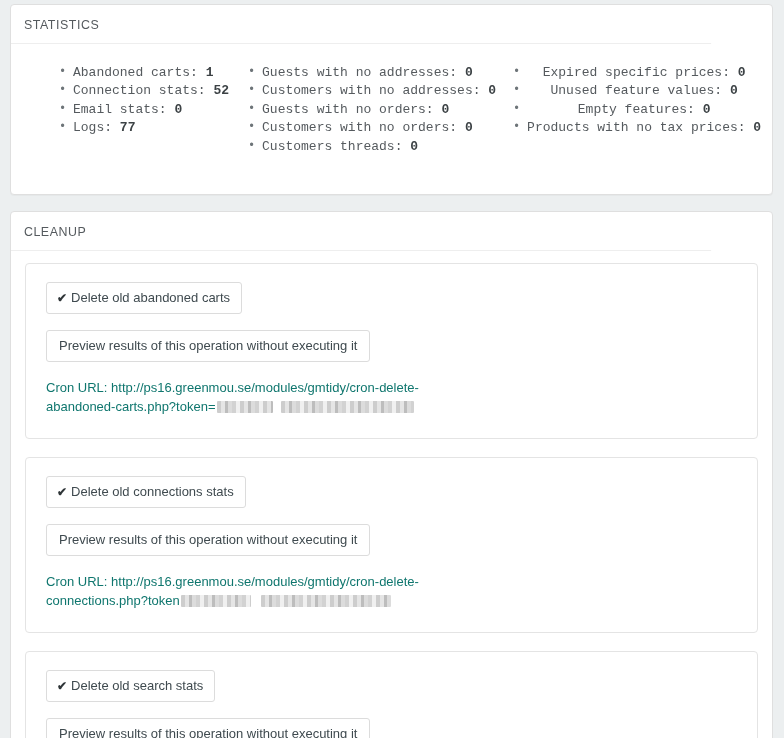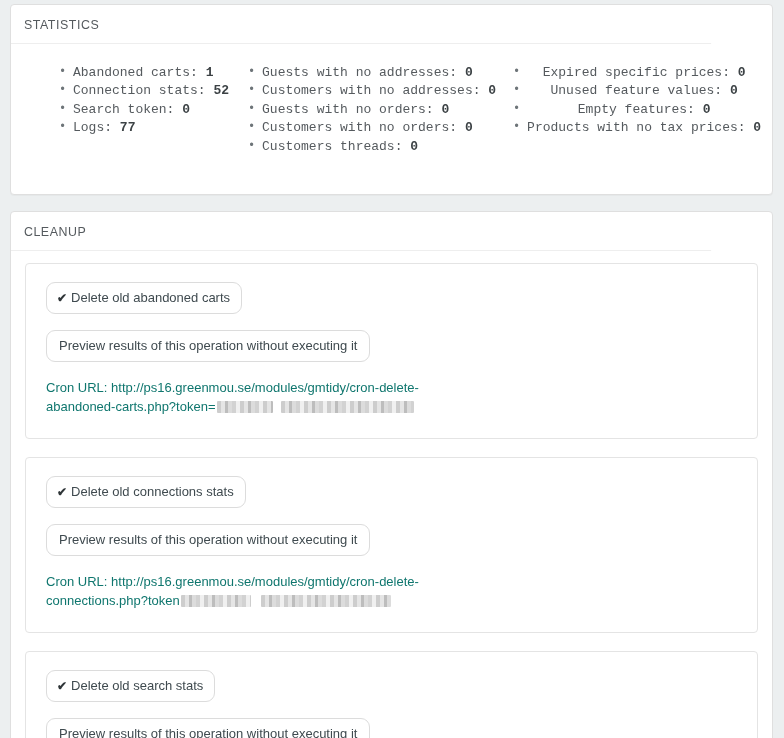--- a/index.html
+++ b/index.html
@@ -87,21 +87,21 @@
     background: #fff;
     padding: 18px 20px 22px 20px;
     margin-bottom: 18px;
   }
   .card:last-child { margin-bottom: 0; }
 
   .btn {
     display: inline-block;
     background: #ffffff;
     border: 1px solid #dcdcdc;
-    border-radius: 9px;
+    border-radius: 3px;
     color: #3f4a4f;
     font-size: 13px;
     line-height: 1;
     padding: 8px 11px 9px 10px;
     cursor: pointer;
     font-family: "Liberation Sans", sans-serif;
     text-align: center;
     white-space: nowrap;
   }
   .btn .check {
@@ -157,21 +157,21 @@
           <ul class="stats-list">
             <li>
               <span>Abandoned carts:</span>
               <b>1</b>
             </li>
             <li>
               <span>Connection stats:</span>
               <b>52</b>
             </li>
             <li>
-              <span>Search token:</span>
+              <span>Email stats:</span>
               <b>0</b>
             </li>
             <li>
               <span>Logs:</span>
               <b>77</b>
             </li>
           </ul>
         </div>
 
         <div class="stats-col c2">

